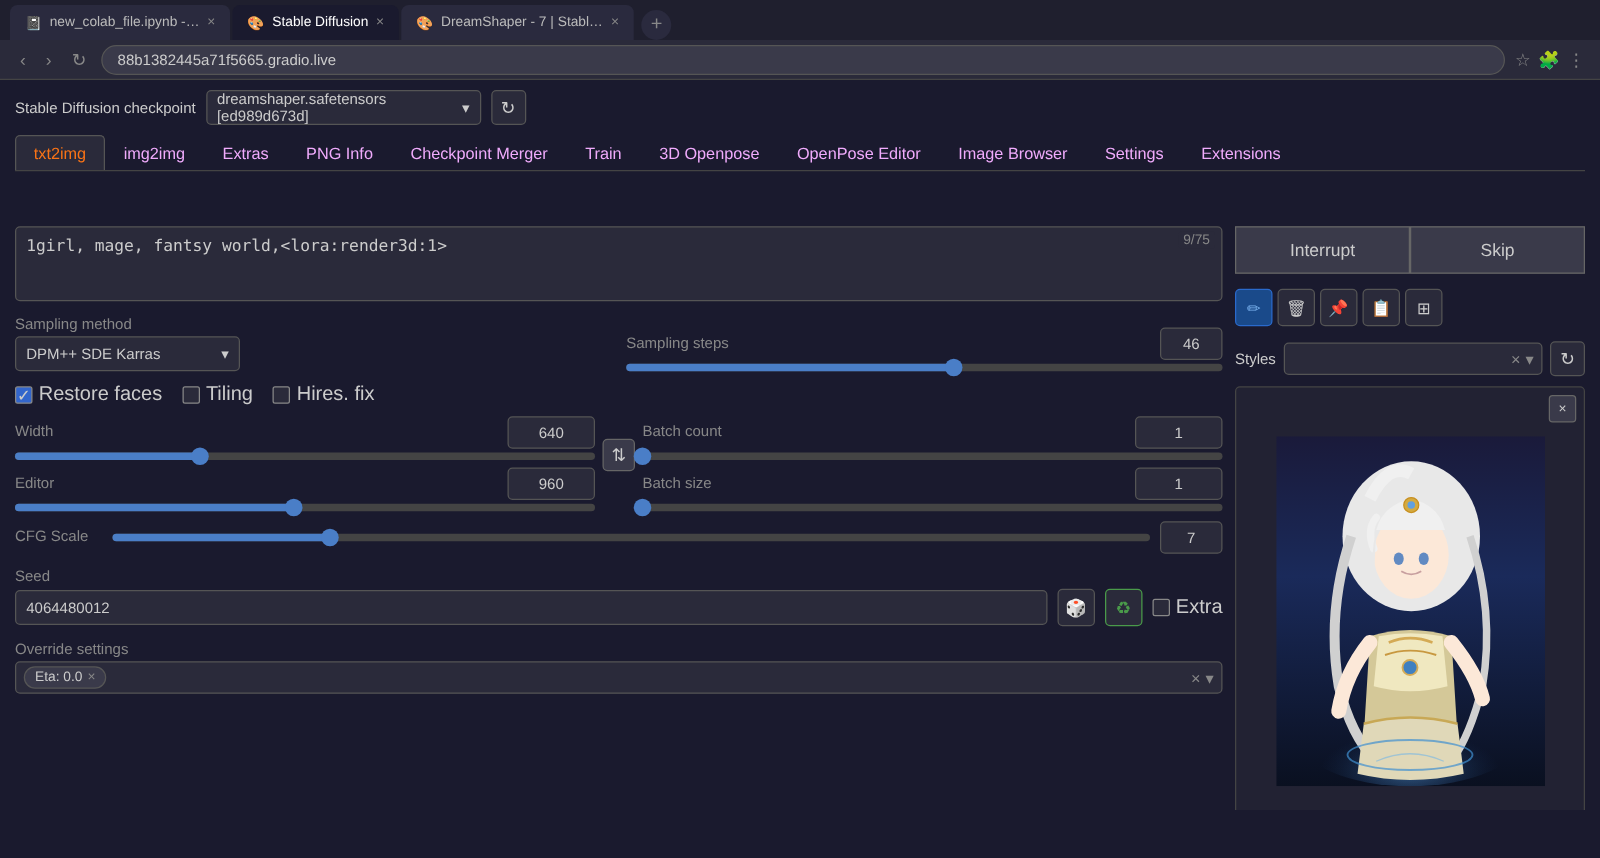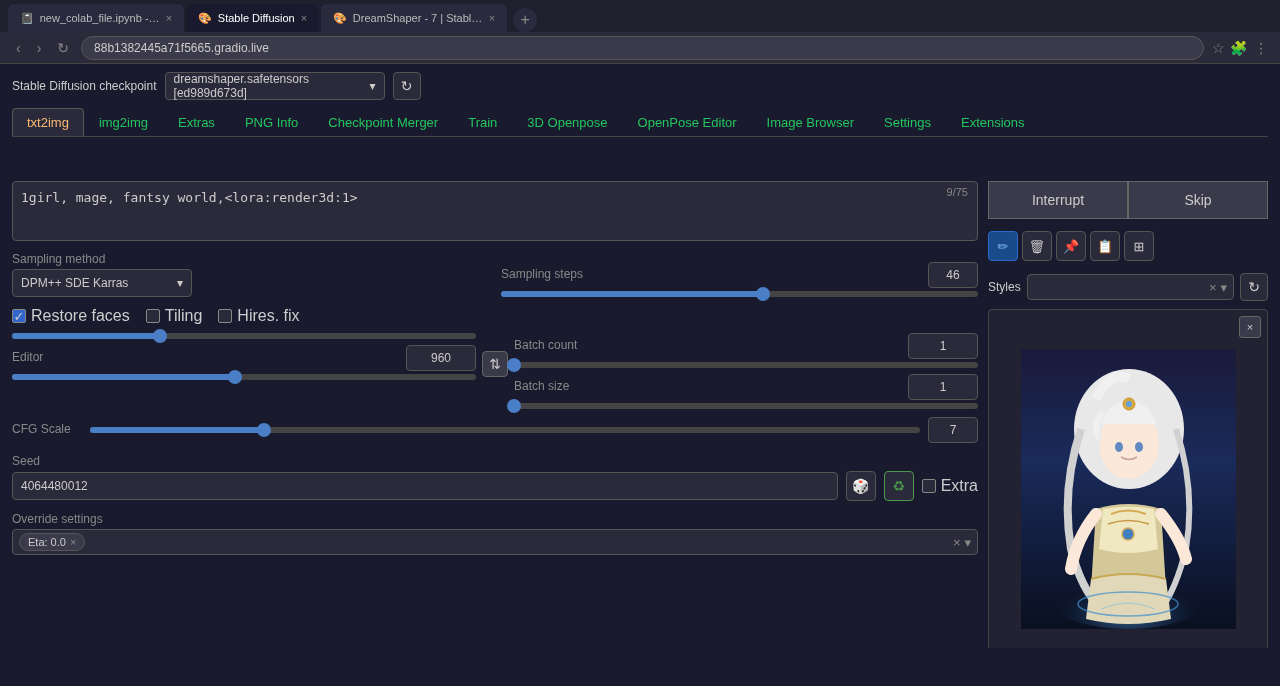--- a/index.html
+++ b/index.html
@@ -120,29 +120,29 @@
     
     .nav-tabs {
       display: flex;
       gap: 0;
       border-bottom: 1px solid #444;
       margin-bottom: 8px;
     }
     .nav-tab {
       padding: 6px 14px;
       font-size: 13px;
-      color: #22c55e;
+      color: #f0abfc;
       cursor: pointer;
       border: 1px solid transparent;
       border-bottom: none;
       border-radius: 4px 4px 0 0;
     }
     .nav-tab.active {
       background: #2a2a3a;
-      color: #fdba74;
+      color: #f97316;
       border-color: #555;
     }
 
     
     .main-layout {
       display: flex;
       gap: 10px;
       height: calc(100% - 80px);
       margin-top: 44px;
     }
@@ -511,20 +511,24 @@
           <span class="checkbox-label">Tiling</span>
         </div>
         <div class="checkbox-item">
           <div class="checkbox-box unchecked"></div>
           <span class="checkbox-label">Hires. fix</span>
         </div>
       </div>
 
       <div style="display:grid;grid-template-columns:1fr auto 1fr;gap:6px;align-items:start;margin-top:2px;">
         <div>
+          <div style="display:flex;align-items:center;justify-content:space-between;margin-bottom:3px;">
+            <span class="section-header">Width</span>
+            <div class="number-input">640</div>
+          </div>
           <div class="slider-track">
             <div class="slider-fill" style="width:32%;"></div>
             <div class="slider-thumb" style="left:32%;"></div>
           </div>
           <div style="display:flex;align-items:center;justify-content:space-between;margin-top:6px;margin-bottom:3px;">
             <span class="section-header">Editor</span>
             <div class="number-input">960</div>
           </div>
           <div class="slider-track">
             <div class="slider-fill" style="width:48%;"></div>

